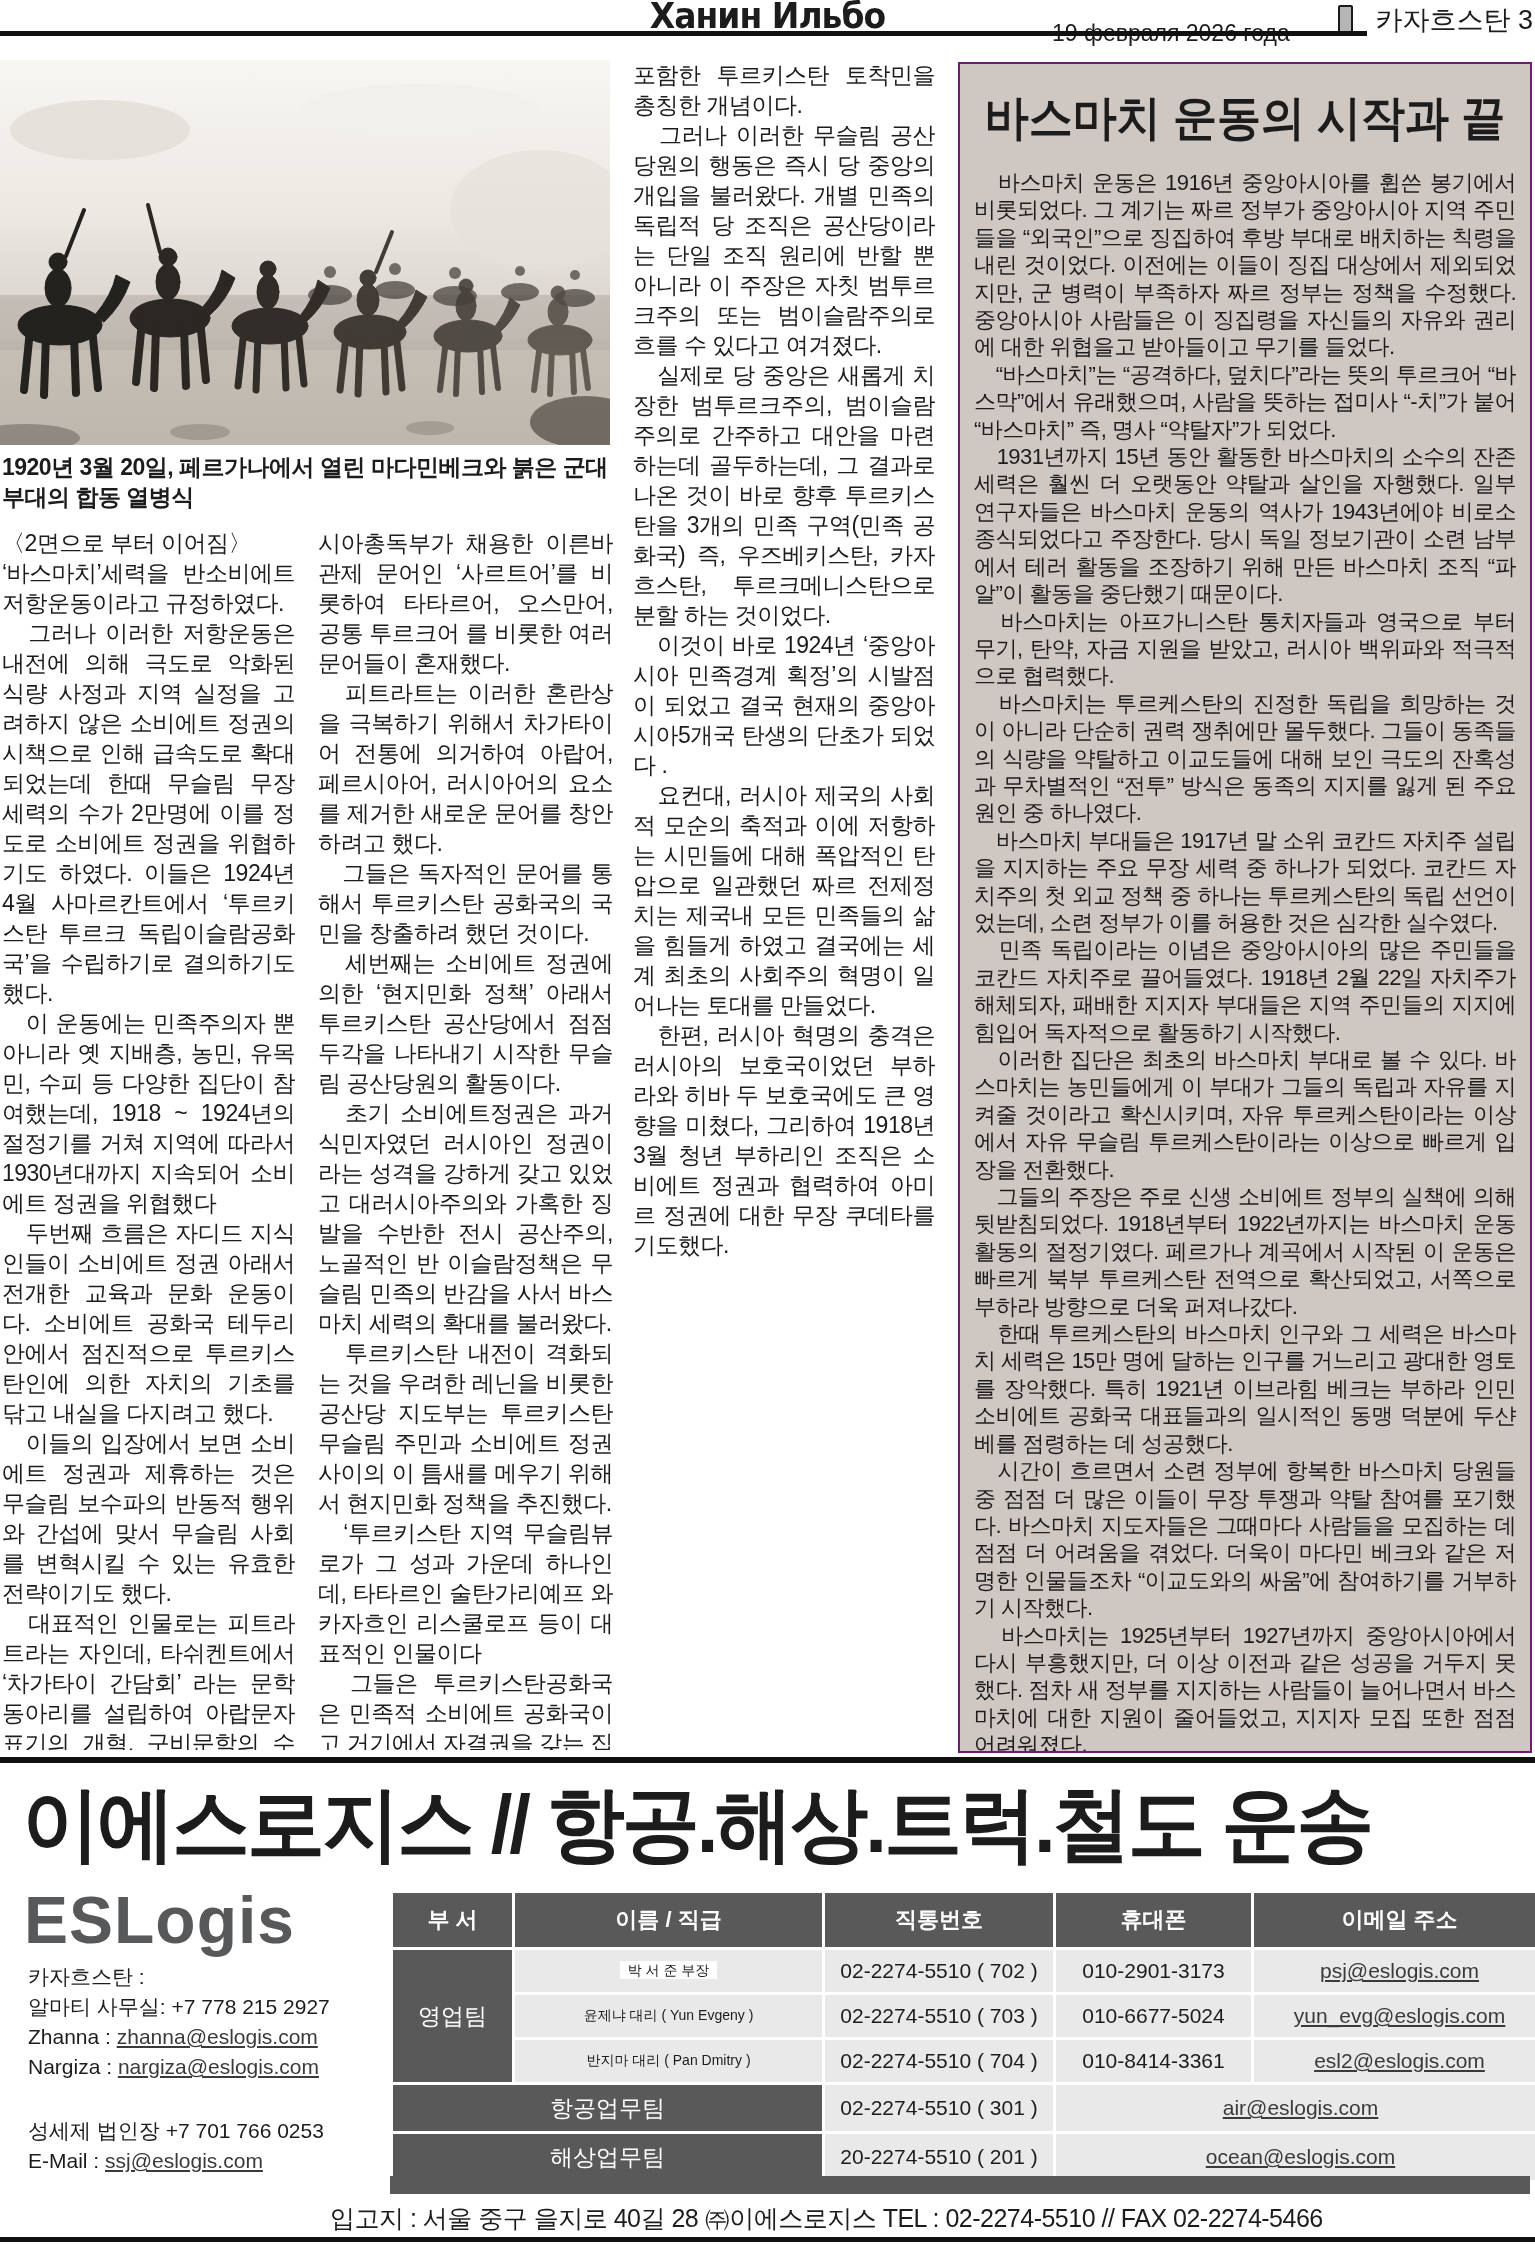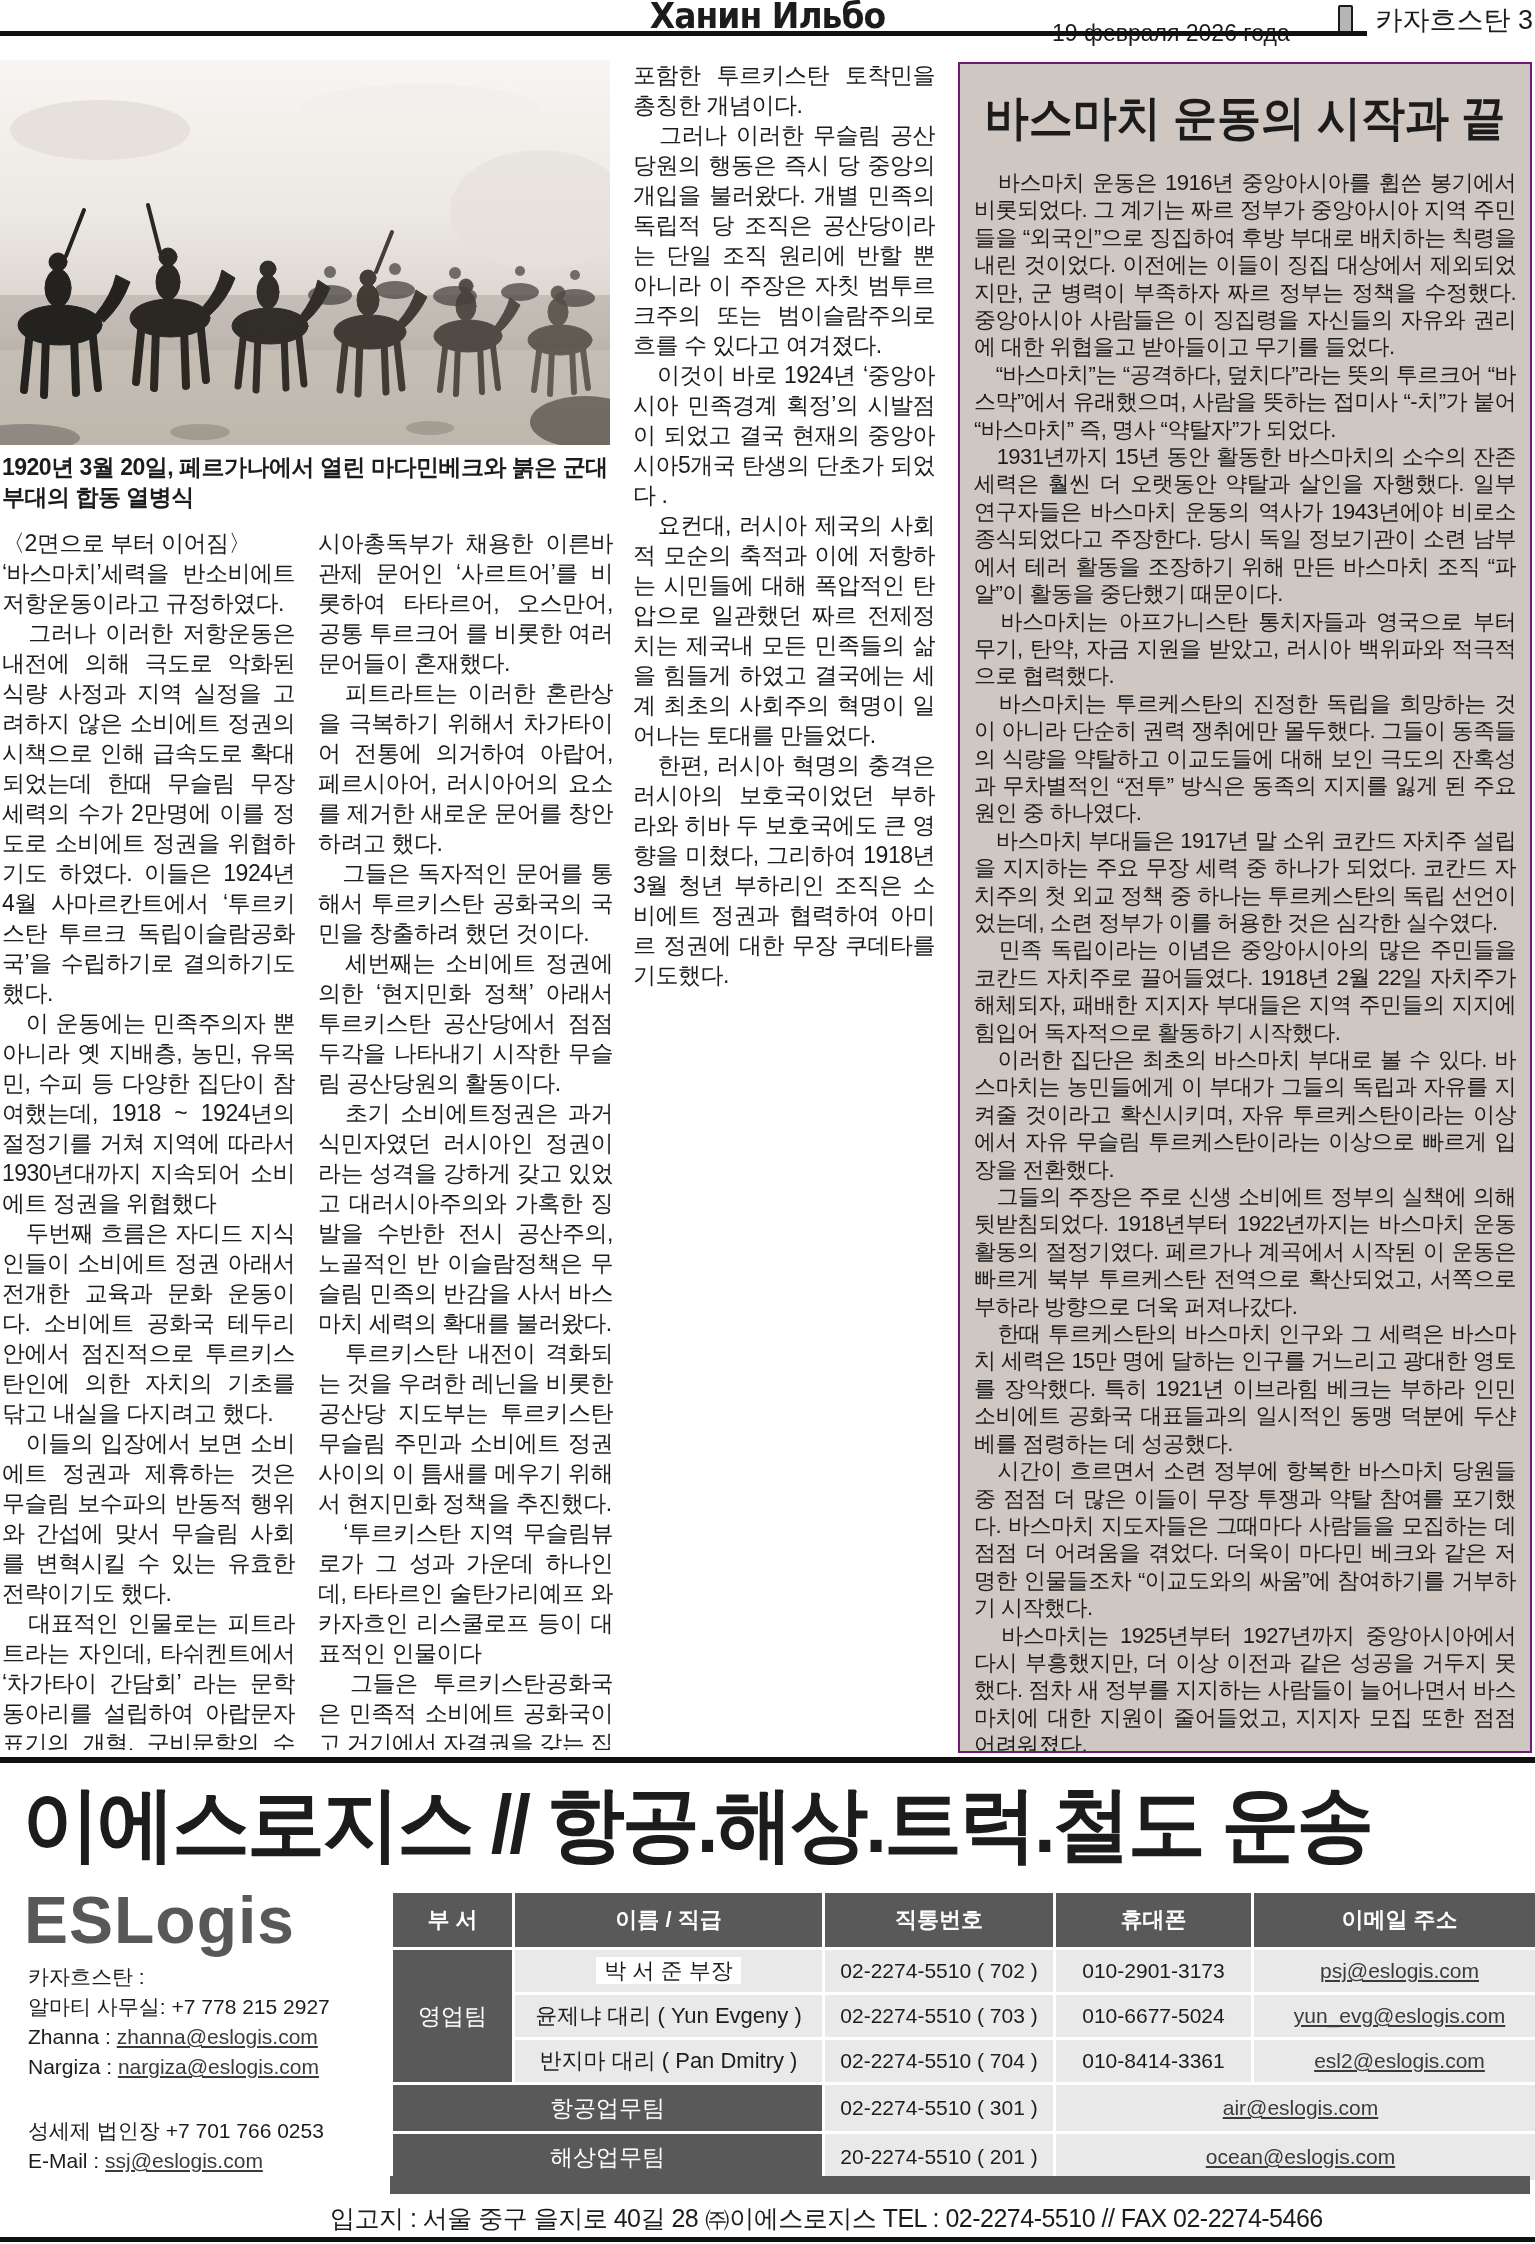--- a/index.html
+++ b/index.html
@@ -47,21 +47,21 @@
     color:#57585a;letter-spacing:1px;}
   .contacts{position:absolute;left:28px;top:1962px;width:350px;font-size:21px;line-height:30px;}
   .contacts .blk2{margin-top:34px;}
   .contacts a,.email-link{color:#3a3a3a;text-decoration:underline;cursor:pointer;}
   
   .contact-table{position:absolute;left:390px;top:1890px;width:1140px;
     border-collapse:separate;border-spacing:3px;table-layout:fixed;font-size:21px;}
   .contact-table th{background:#595959;color:#fff;font-weight:bold;font-size:22px;height:52px;}
   .contact-table td{background:#e9e9e9;text-align:center;height:40px;}
   .contact-table td.dept{background:#595959;color:#fff;font-weight:normal;font-size:23px;}
-  .contact-table td.name{font-size:22px;}
+  .contact-table td.name{font-size:14px;}
   .contact-table td.email{font-size:21px;}
   .hl{background:#ffffff;padding:1px 8px;}
   .table-bottom-bar{position:absolute;left:390px;top:2176px;width:1140px;height:18px;background:#595959;}
   .ad-footer{position:absolute;left:330px;top:2202px;width:1040px;text-align:left;
     font-size:25px;letter-spacing:-0.5px;}
 </style>
 </head>
 <body>
 
 <div class="page">
@@ -176,20 +176,21 @@
       <p>　그들은 독자적인 문어를 통해서 투르키스탄 공화국의 국민을 창출하려 했던 것이다.</p>
       <p>　세번째는 소비에트 정권에 의한 ‘현지민화 정책’ 아래서  투르키스탄 공산당에서 점점 두각을 나타내기 시작한 무슬림 공산당원의 활동이다.</p>
       <p>　초기 소비에트정권은 과거 식민자였던 러시아인 정권이라는 성격을 강하게 갖고 있었고  대러시아주의와 가혹한 징발을 수반한 전시 공산주의, 노골적인 반 이슬람정책은 무슬림 민족의 반감을 사서 바스마치 세력의 확대를 불러왔다.</p>
       <p>　투르키스탄 내전이 격화되는 것을 우려한 레닌을 비롯한 공산당 지도부는 투르키스탄 무슬림 주민과 소비에트 정권사이의 이 틈새를 메우기 위해서 현지민화 정책을 추진했다.</p>
       <p>　‘투르키스탄 지역  무슬림뷰로가 그 성과 가운데 하나인데, 타타르인 술탄가리예프 와 카자흐인 리스쿨로프 등이 대표적인 인물이다</p>
       <p>　그들은 투르키스탄공화국은 민족적 소비에트 공화국이고 거기에서 자결권을 갖는 집단은 투르크족이라고 주장했다.  여기서 말하는 투르크라는 것은  이란계를</p>
     </div>
   <div class="col col-3">
       <p>포함한 투르키스탄 토착민을 총칭한 개념이다.</p>
       <p>　그러나  이러한 무슬림 공산당원의 행동은 즉시 당 중앙의 개입을 불러왔다. 개별 민족의 독립적 당 조직은 공산당이라는 단일 조직 원리에 반할 뿐 아니라 이 주장은 자칫 범투르크주의 또는 범이슬람주의로 흐를 수 있다고 여겨졌다.</p>
+      <p>　실제로 당 중앙은 새롭게 치장한 범투르크주의, 범이슬람주의로 간주하고 대안을 마련하는데 골두하는데, 그 결과로  나온 것이 바로 향후 투르키스탄을 3개의 민족 구역(민족 공화국) 즉,  우즈베키스탄,  카자흐스탄, 투르크메니스탄으로  분할 하는 것이었다.</p>
       <p>　이것이 바로 1924년  ‘중앙아시아 민족경계 획정’의 시발점이  되었고 결국 현재의  중앙아시아5개국 탄생의 단초가  되었다 .</p>
       <p>　요컨대,  러시아 제국의 사회적 모순의  축적과 이에 저항하는 시민들에 대해 폭압적인  탄압으로 일관했던 짜르 전제정치는 제국내 모든 민족들의 삶을 힘들게 하였고 결국에는 세계 최초의  사회주의 혁명이 일어나는 토대를  만들었다.</p>
       <p>　한편, 러시아 혁명의 충격은  러시아의 보호국이었던 부하라와 히바 두 보호국에도 큰 영향을 미쳤다,  그리하여 1918년 3월 청년 부하리인 조직은 소비에트 정권과 협력하여 아미르 정권에 대한 무장 쿠데타를 기도했다.</p>
     </div>
 
   <aside class="box">
     <h2 class="box-title">바스마치 운동의 시작과 끝</h2>
     <div class="box-body">
         <p>　바스마치 운동은 1916년 중앙아시아를 휩쓴 봉기에서 비롯되었다. 그 계기는 짜르 정부가 중앙아시아 지역 주민들을 “외국인”으로 징집하여 후방 부대로 배치하는 칙령을 내린 것이었다. 이전에는 이들이 징집 대상에서  제외되었지만, 군 병력이 부족하자 짜르 정부는 정책을 수정했다. 중앙아시아 사람들은 이 징집령을 자신들의 자유와 권리에 대한 위협을고 받아들이고 무기를 들었다.</p>
         <p>　“바스마치”는 “공격하다, 덮치다”라는 뜻의 투르크어 “바스막”에서 유래했으며, 사람을 뜻하는 접미사 “-치”가 붙어 “바스마치” 즉, 명사 “약탈자”가 되었다.</p>

